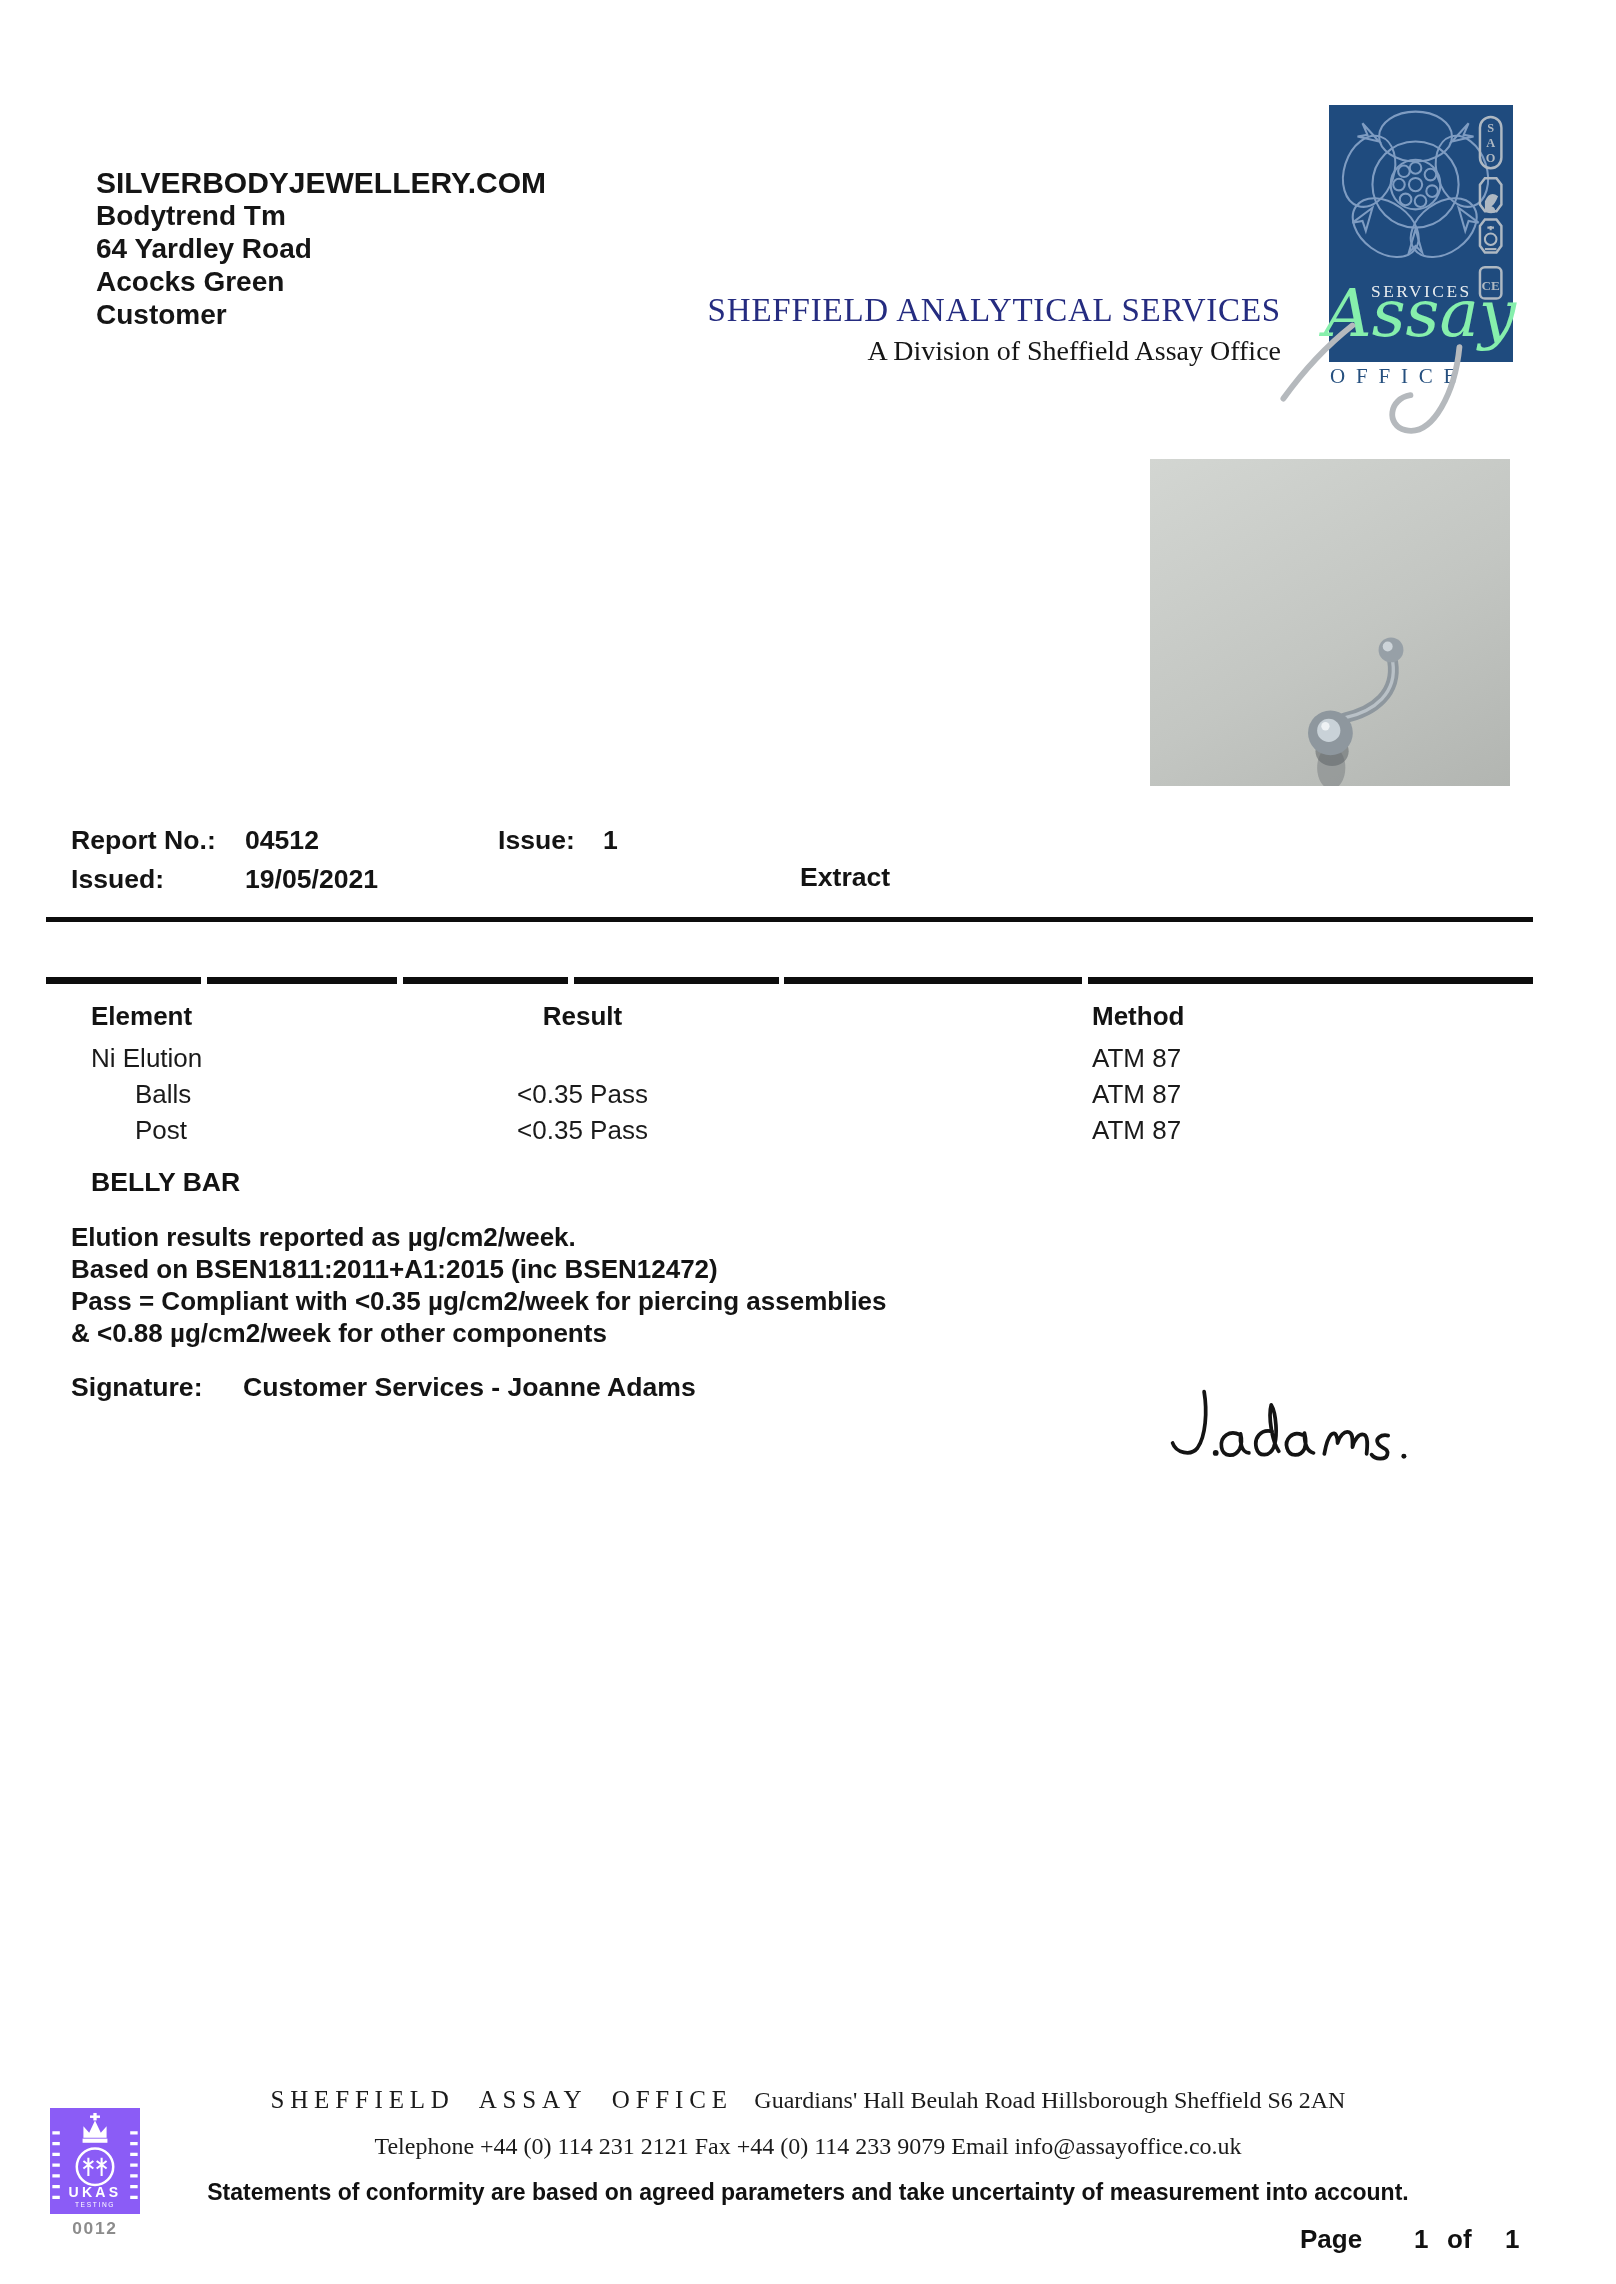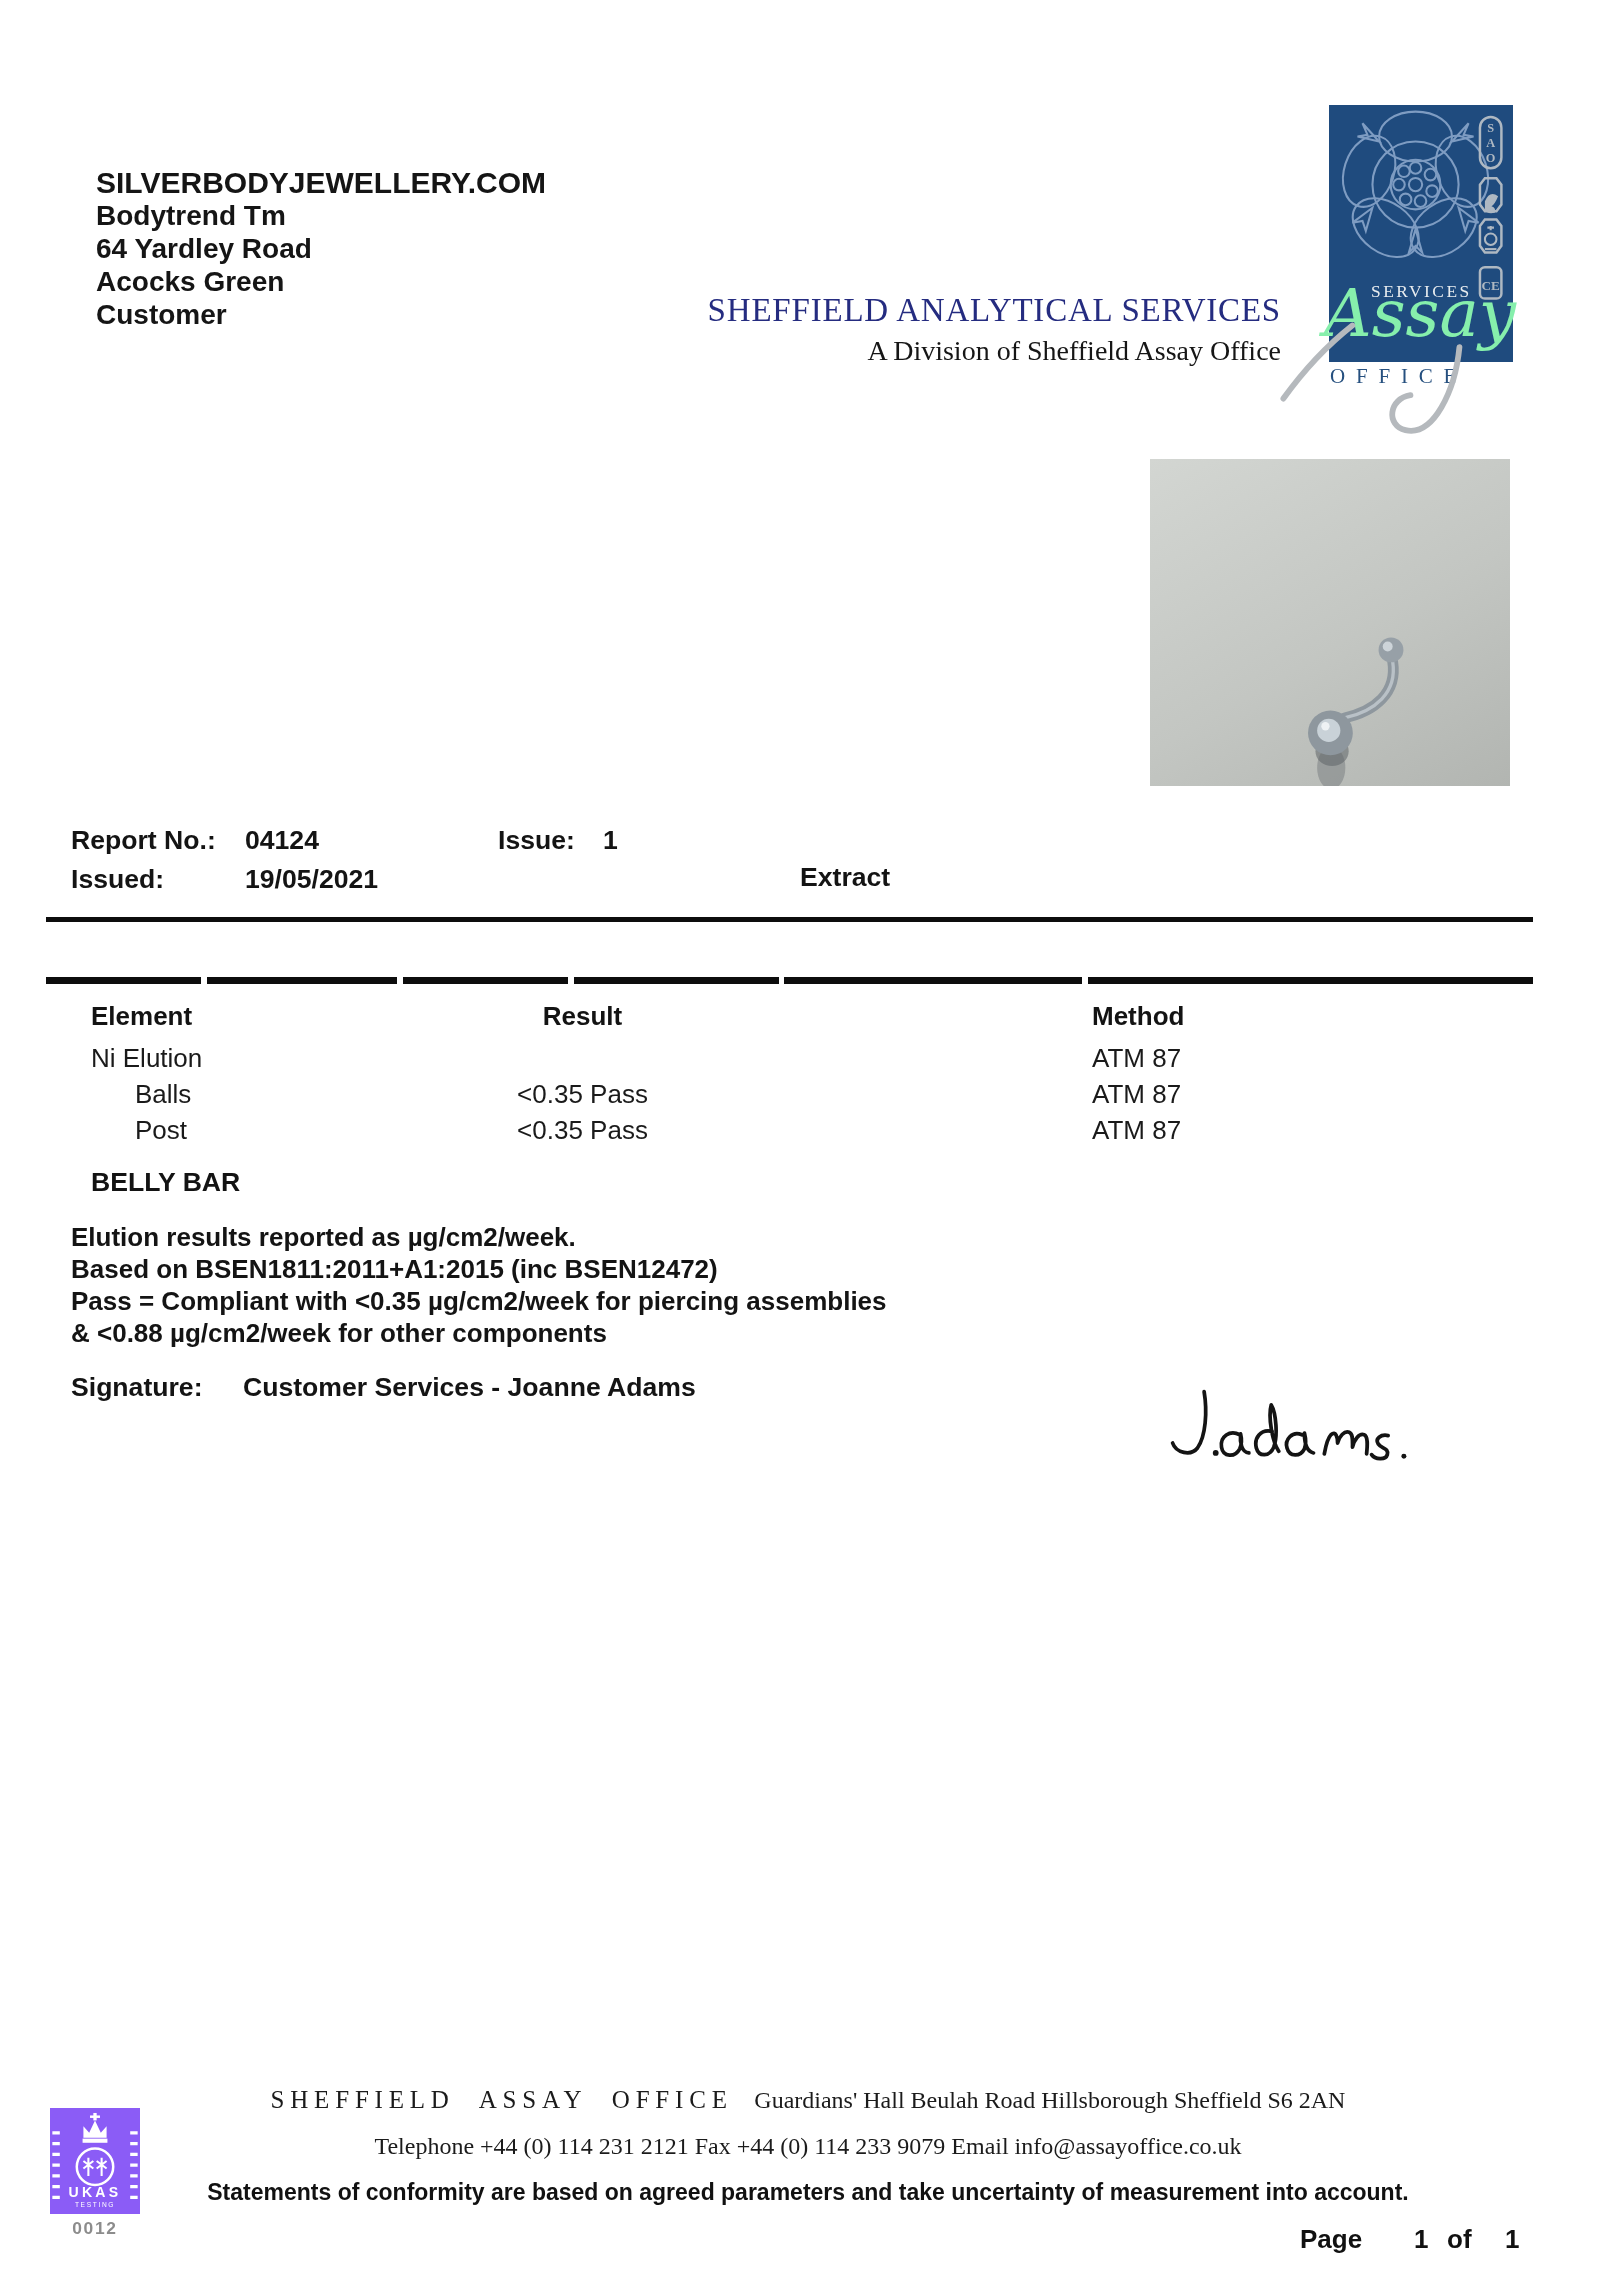--- a/index.html
+++ b/index.html
@@ -156,21 +156,21 @@
       <path d="M234,312 C270,304 298,282 292,244" fill="none" stroke="#b9c1c7" stroke-width="4" stroke-linecap="round"></path>
       <circle cx="290" cy="230" r="15" fill="#97a0a7"></circle>
       <circle cx="286" cy="226" r="6" fill="#cdd4d9"></circle>
       <circle cx="217" cy="330" r="27" fill="#8e979e"></circle>
       <circle cx="215" cy="327" r="14" fill="#c9d2d8"></circle>
       <circle cx="211" cy="322" r="5" fill="#eef2f4"></circle>
     </svg>
   </div>
 
   <span class="abs f" style="left:71px;top:825px;">Report No.:</span>
-  <span class="abs f" style="left:245px;top:825px;">04124</span>
+  <span class="abs f" style="left:245px;top:825px;">04512</span>
   <span class="abs f" style="left:498px;top:825px;">Issue:</span>
   <span class="abs f" style="left:603px;top:825px;">1</span>
   <span class="abs f" style="left:71px;top:864px;">Issued:</span>
   <span class="abs f" style="left:245px;top:864px;">19/05/2021</span>
   <span class="abs f" style="left:800px;top:862px;">Extract</span>
 
   <div class="abs bar-topline"></div>
   <div class="abs bar-bottomline"></div>
 
   <span class="abs th" style="left:91px;top:1001px;">Element</span>

